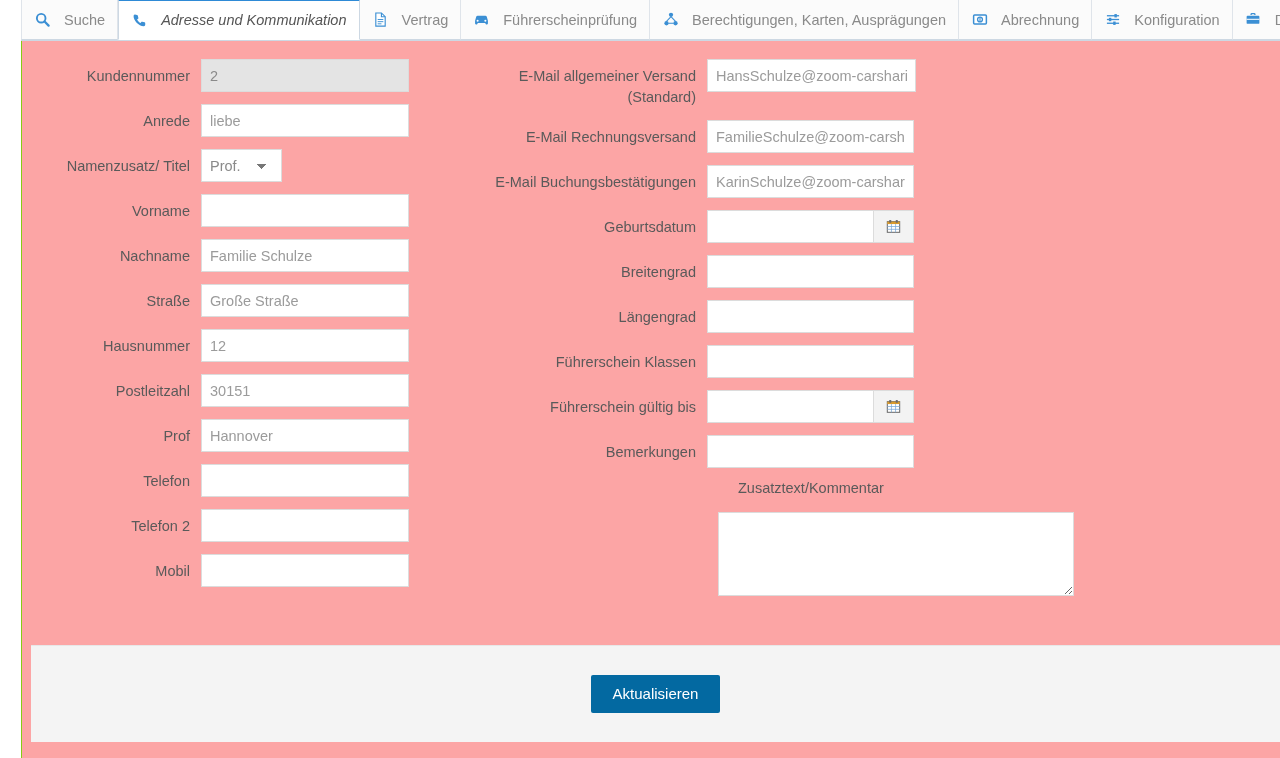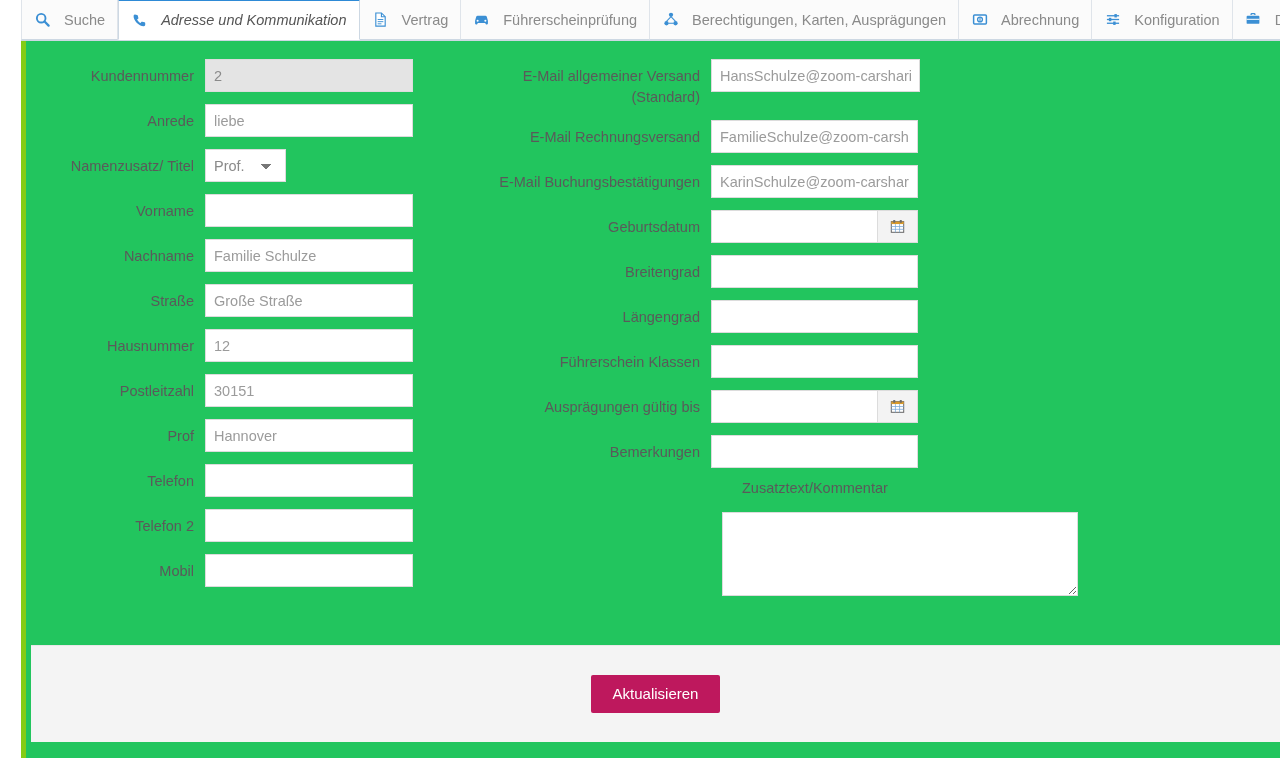--- a/index.html
+++ b/index.html
@@ -40,22 +40,22 @@
     border-top: 2px solid #2e8ad6;
     margin-top: -1px;
     z-index: 2;
   }
   .tab .ic { display:inline-flex; align-items:center; justify-content:center; width:17px; height:17px; color:#3b8fd4; flex:none; }
   .tab .ic svg { display:block; }
 
   
   .content {
     position: absolute; left: 21px; top: 41px; right: 0; bottom: 0;
-    border-left: 5px solid #84cc16;
-    background: #22c55e;
+    border-left: 1px solid #84cc16;
+    background: #fca5a5;
   }
   .cols { position: relative; padding-top: 18px; }
 
   .col { position: absolute; }
   .col-left  { left: 9px;  top: 18px; width: 395px; }
   .col-right { left: 445px; top: 18px; width: 470px; }
 
   .row {
     display: flex; align-items: flex-start;
     margin-bottom: 12px;
@@ -122,21 +122,21 @@
   }
 
   
   .footer {
     position: absolute; left: 31px; right: 0; top: 645px; height: 97px;
     background: #f4f4f4;
     border-top: 1px solid #e7e7e7;
     display: flex; align-items: center; justify-content: center;
   }
   .btn-primary {
-    background: #be185d; color: #fff;
+    background: #0369a1; color: #fff;
     border: none; border-radius: 2px;
     font-family: "Liberation Sans", sans-serif;
     font-size: 15px;
     padding: 11px 22px;
     cursor: pointer;
     line-height: 1.1;
   }
 </style>
 </head>
 <body>
@@ -325,21 +325,21 @@
             </div>
             <div class="row">
               <div class="lbl">Längengrad</div>
               <div class="fld"><input type="text" class="ti" placeholder="" style=""></div>
             </div>
             <div class="row">
               <div class="lbl">Führerschein Klassen</div>
               <div class="fld"><input type="text" class="ti" placeholder="" style=""></div>
             </div>
             <div class="row">
-              <div class="lbl">Ausprägungen gültig bis</div>
+              <div class="lbl">Führerschein gültig bis</div>
               <div class="fld">
                 <div class="grp">
                   <input type="text" class="ti" placeholder="" style="">
                   <div class="cal-btn">
                     <svg width="15" height="15" viewBox="0 0 16 16">
                       <rect x="1.4" y="2.8" width="13.2" height="11.4" fill="#fff" stroke="#6b6b6b" stroke-width="1.1"></rect>
                       <rect x="1.4" y="2.8" width="13.2" height="2.6" fill="#d99a2b"></rect>
                       <rect x="3.4" y="1" width="2.2" height="3" rx=".6" fill="#6b6b6b"></rect>
                       <rect x="10.4" y="1" width="2.2" height="3" rx=".6" fill="#6b6b6b"></rect>
                       <g stroke="#7aa8d6" stroke-width=".8">

